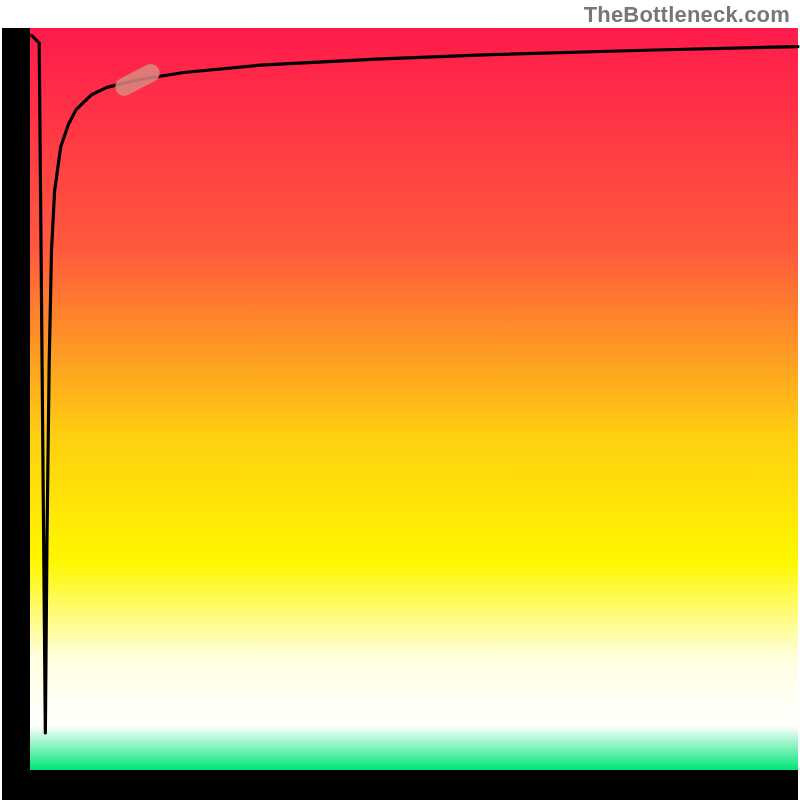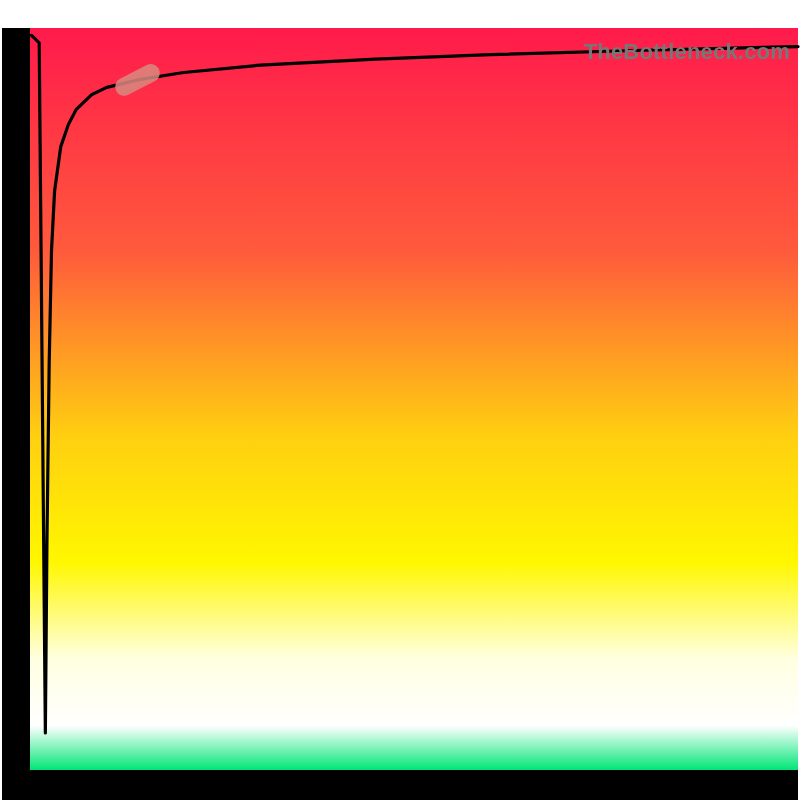--- a/index.html
+++ b/index.html
@@ -21,21 +21,20 @@
   .watermark {
     position: absolute;
     top: 2px;
     right: 10px;
     font-family: Arial, Helvetica, sans-serif;
     font-size: 22px;
     font-weight: 600;
     color: #777;
     letter-spacing: 0.2px;
     user-select: none;
-    margin-top: 37px;
   }
 </style>
 </head>
 <body>
 
 <div class="stage">
 
   <svg id="chartsvg" width="800" height="800" viewBox="0 0 800 800">
     <defs>
       <linearGradient id="bg-grad" x1="0" y1="0" x2="0" y2="1">

